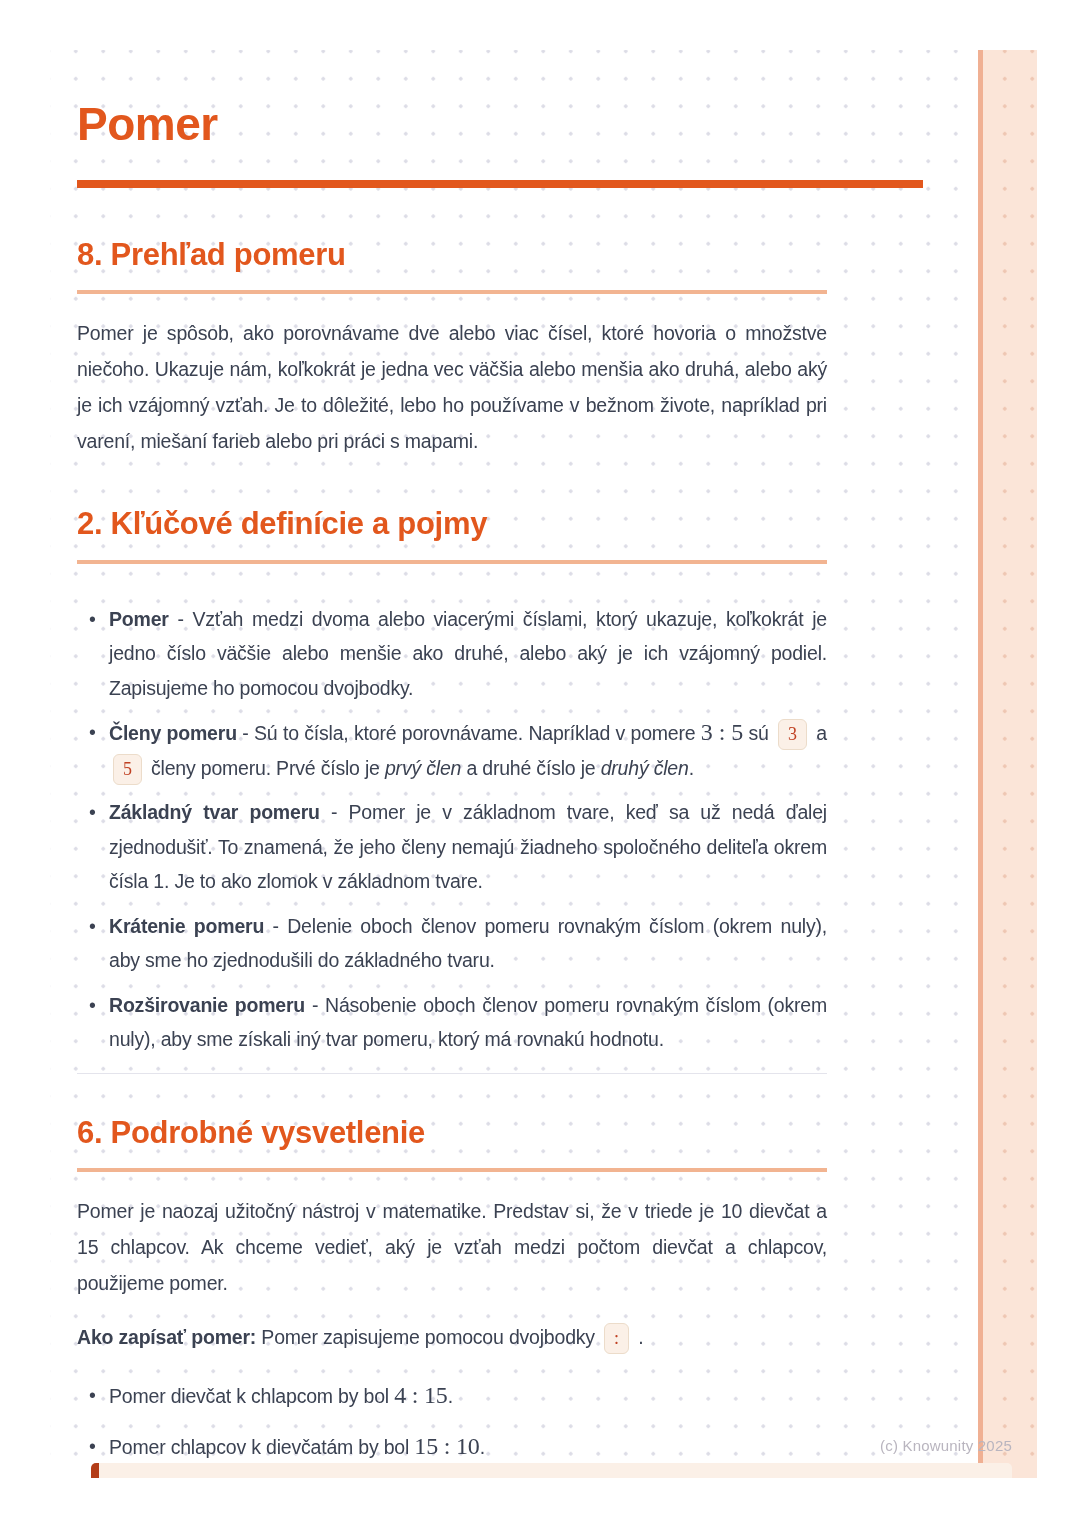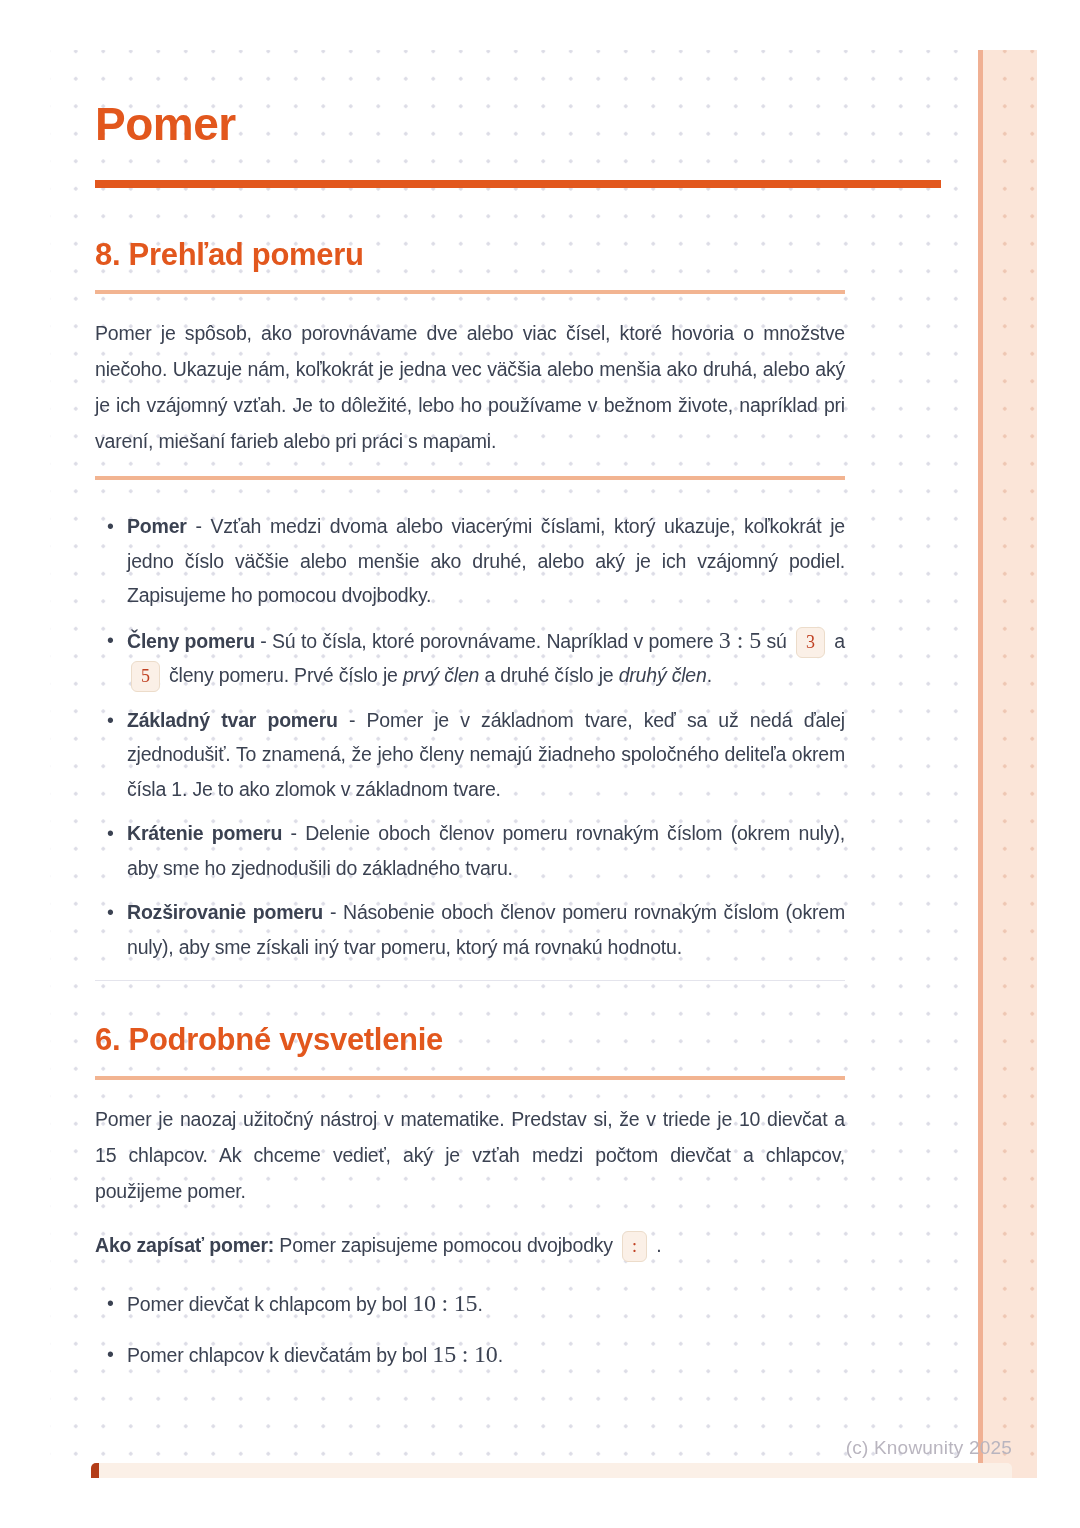--- a/index.html
+++ b/index.html
@@ -33,21 +33,21 @@
   }
   .edge{
     position:absolute;right:0;top:0;width:59px;height:1428px;
     background-color:var(--edge-fill);
     background-image:radial-gradient(circle,var(--dot-on-edge) 1.5px,transparent 2px);
     background-size:27.5px 27.5px;
     background-position:8px 15px;
     border-left:5px solid var(--edge-line);
   }
   .content{
-    position:absolute;left:95px;top:100px;width:750px;z-index:2;
+    position:absolute;left:77px;top:100px;width:750px;z-index:2;
   }
   h1{
     font-size:46px;line-height:1.05;font-weight:bold;color:var(--accent);
     letter-spacing:-0.5px;
   }
   .rule-thick{
     margin-top:32px;width:846px;height:8px;background:var(--accent);
   }
   h2{
     font-size:31px;line-height:1.2;font-weight:bold;color:var(--accent);
@@ -57,21 +57,21 @@
   .sec-2 h2{margin-top:46px;}
   .sec-3 h2{margin-top:40px;}
   .rule-light{
     margin-top:17px;width:750px;height:4px;background:var(--accent-light);
   }
   .body{
     margin-top:21px;font-size:19.5px;line-height:36px;text-align:justify;
     letter-spacing:-0.2px;
   }
   .deflist{
-    list-style:none;margin-top:29px;
+    list-style:none;margin-top:38px;
   }
   .deflist li{
     position:relative;padding-left:32px;font-size:19.5px;line-height:34.5px;
     text-align:justify;letter-spacing:-0.2px;margin-bottom:10px;
   }
   .deflist li::before{
     content:"\2022";position:absolute;left:12px;top:0;color:var(--ink);
     font-size:19.5px;
   }
   .examples{margin-top:22px;}
@@ -85,21 +85,21 @@
   .run-m{font-family:"Liberation Serif","DejaVu Serif",serif;font-size:24px;}
   .run-chip{
     display:inline-block;background:var(--chip-bg);border:1px solid var(--chip-border);
     border-radius:6px;color:var(--chip-text);
     font-family:"Liberation Serif","DejaVu Serif",serif;
     font-size:18px;line-height:1;padding:5px 9px 6px;margin:0 4px;
     vertical-align:baseline;
   }
   .footer{
     position:absolute;top:1437px;right:68px;z-index:3;
-    font-size:19px;color:var(--footer-text);letter-spacing:0.2px;
+    font-size:15px;color:var(--footer-text);letter-spacing:0.2px;
   }
   .cut-box{
     position:absolute;left:91px;top:1463px;width:921px;height:15px;z-index:3;
     background:var(--cutbox-fill);
     border-left:8px solid var(--cutbox-accent);
     border-radius:5px 5px 0 0;
   }
 </style>
 </head>
 <body>
@@ -113,38 +113,39 @@
   <h1>Pomer</h1>
   <div class="rule-thick"></div>
 
   <section class="sec-1">
     <h2>8. Prehľad pomeru</h2>
     <div class="rule-light"></div>
     <p class="body">Pomer je spôsob, ako porovnávame dve alebo viac čísel, ktoré hovoria o množstve niečoho. Ukazuje nám, koľkokrát je jedna vec väčšia alebo menšia ako druhá, alebo aký je ich vzájomný vzťah. Je to dôležité, lebo ho používame v bežnom živote, napríklad pri varení, miešaní farieb alebo pri práci s mapami.</p>
   </section>
 
   <section class="sec-2">
+    <h2>2. Kľúčové definície a pojmy</h2>
     <div class="rule-light"></div>
     <ul class="deflist">
       <li><span class="run-b">Pomer</span><span class="run-n"> - Vzťah medzi dvoma alebo viacerými číslami, ktorý ukazuje, koľkokrát je jedno číslo väčšie alebo menšie ako druhé, alebo aký je ich vzájomný podiel. Zapisujeme ho pomocou dvojbodky.</span></li>
       <li><span class="run-b">Členy pomeru</span><span class="run-n"> - Sú to čísla, ktoré porovnávame. Napríklad v pomere </span><span class="run-m">3 : 5</span><span class="run-n"> sú </span><span class="run-chip">3</span><span class="run-n"> a </span><span class="run-chip">5</span><span class="run-n"> členy pomeru. Prvé číslo je </span><span class="run-i">prvý člen</span><span class="run-n"> a druhé číslo je </span><span class="run-i">druhý člen</span><span class="run-n">.</span></li>
       <li><span class="run-b">Základný tvar pomeru</span><span class="run-n"> - Pomer je v základnom tvare, keď sa už nedá ďalej zjednodušiť. To znamená, že jeho členy nemajú žiadneho spoločného deliteľa okrem čísla 1. Je to ako zlomok v základnom tvare.</span></li>
       <li><span class="run-b">Krátenie pomeru</span><span class="run-n"> - Delenie oboch členov pomeru rovnakým číslom (okrem nuly), aby sme ho zjednodušili do základného tvaru.</span></li>
       <li><span class="run-b">Rozširovanie pomeru</span><span class="run-n"> - Násobenie oboch členov pomeru rovnakým číslom (okrem nuly), aby sme získali iný tvar pomeru, ktorý má rovnakú hodnotu.</span></li>
     </ul>
     <div class="divider"></div>
   </section>
 
   <section class="sec-3">
     <h2>6. Podrobné vysvetlenie</h2>
     <div class="rule-light"></div>
     <p class="body">Pomer je naozaj užitočný nástroj v matematike. Predstav si, že v triede je 10 dievčat a 15 chlapcov. Ak chceme vedieť, aký je vzťah medzi počtom dievčat a chlapcov, použijeme pomer.</p>
     <p class="body howto"><span class="run-b">Ako zapísať pomer:</span><span class="run-n"> Pomer zapisujeme pomocou dvojbodky </span><span class="run-chip">:</span><span class="run-n"> .</span></p>
     <ul class="deflist examples">
-      <li><span class="run-n">Pomer dievčat k chlapcom by bol </span><span class="run-m">10 : 15</span><span class="run-n">.</span></li>
+      <li><span class="run-n">Pomer dievčat k chlapcom by bol </span><span class="run-m">4 : 15</span><span class="run-n">.</span></li>
       <li><span class="run-n">Pomer chlapcov k dievčatám by bol </span><span class="run-m">15 : 10</span><span class="run-n">.</span></li>
     </ul>
   </section>
 
 </main>
 
 <div class="footer">(c) Knowunity 2025</div>
 <div class="cut-box"></div>
 
 </body></html>

